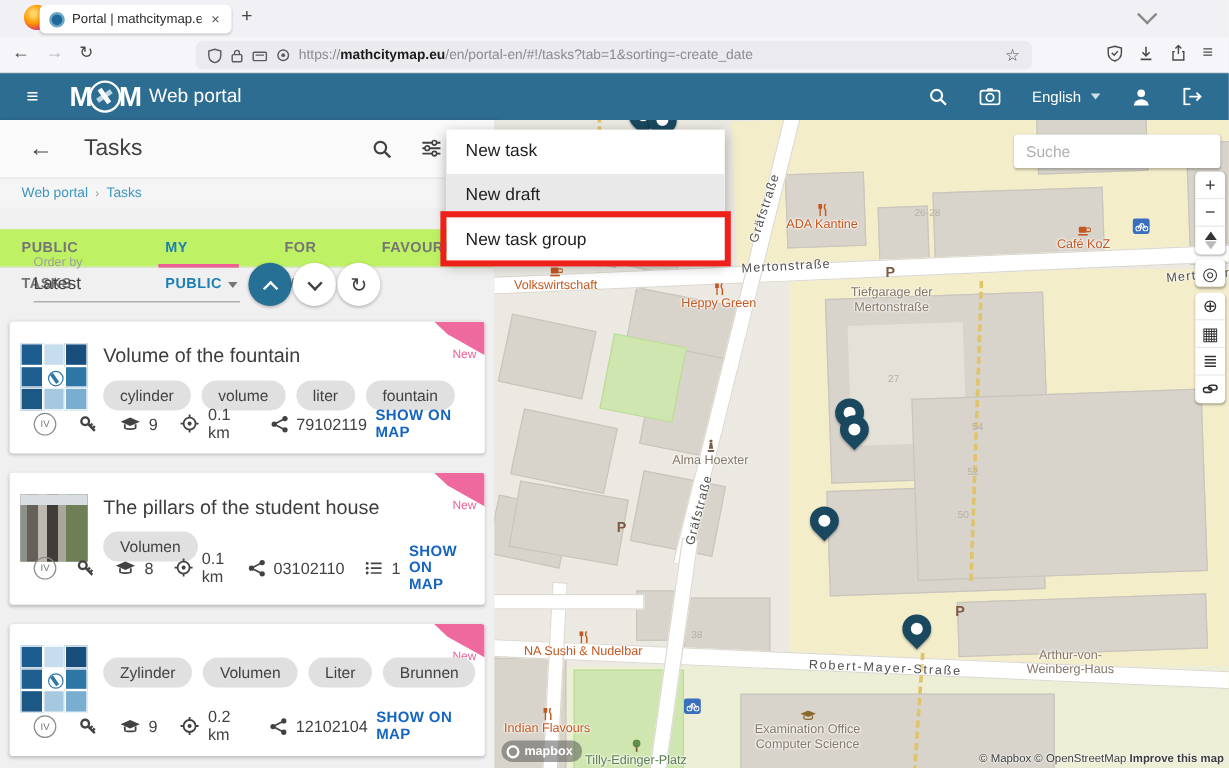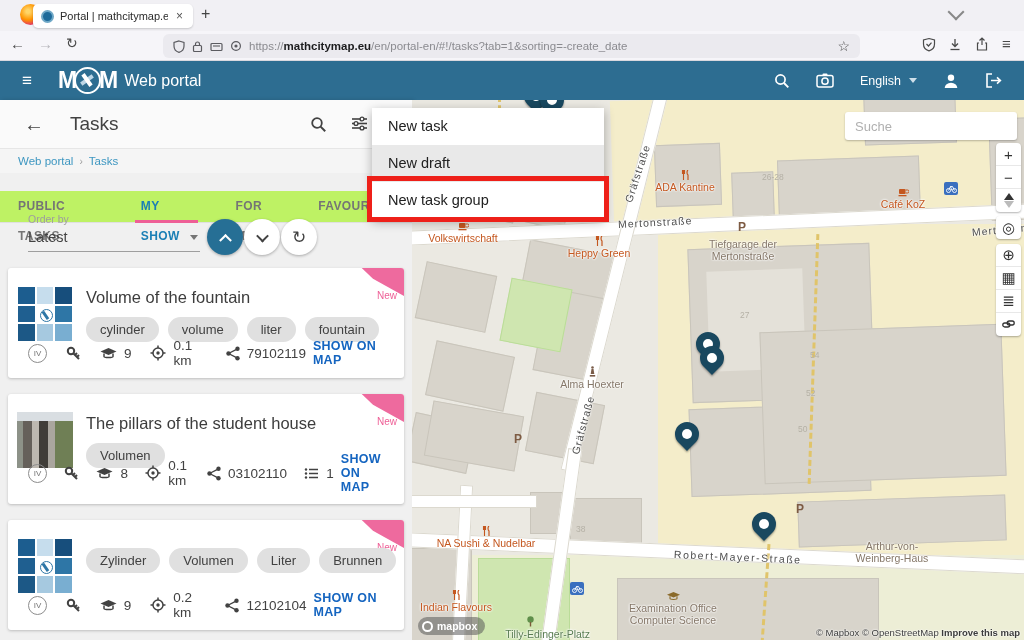--- a/index.html
+++ b/index.html
@@ -101,21 +101,21 @@
   .bldg { position:absolute; background:#d8d4cb; border:1px solid #c9c5bb; }
   .court { position:absolute; background:#e4e1d9; }
   .park { position:absolute; background:#cfe6b0; border:1px solid #badc98; }
   .road { position:absolute; background:#fff; border:1px solid #dcd9cf; z-index:2; }
   .dashpath { position:absolute; width:0; border-left:3px dashed #e0c46a; z-index:2; }
   .mlabel { position:absolute; z-index:3; white-space:nowrap; text-shadow:0 0 2px #fff,0 0 2px #fff,0 0 3px #fff; }
   .mstreet { font-size:10.5px; color:#4f4f4f; letter-spacing:1px; transform-origin:left center; }
   .poi { text-align:center; font-size:10.5px; line-height:12px; }
   .poi-food { color:#c4571f; }
   .poi-grey { color:#857768; }
-  .poi-green { color:#5a7d52;text-align:right; }
+  .poi-green { color:#5a7d52; }
   .poiicon { display:block; margin:0 auto 1px; }
   .hnum { position:absolute; font-size:8.5px; color:#b5b1a6; z-index:3; }
   .pmark { position:absolute; font-size:12px; font-weight:bold; color:#7d5b43; z-index:3; }
   .bike { position:absolute; width:14px; height:13px; background:#3a6fbf; border-radius:2px; z-index:3; display:flex; align-items:center; justify-content:center; }
   .pin { position:absolute; width:24px; height:24px; background:#19485f; border-radius:50% 50% 50% 0; transform:rotate(-45deg); z-index:5; box-shadow:-1px 1px 2px rgba(0,0,0,.35); }
   .pin:after { content:""; position:absolute; left:7px; top:7px; width:10px; height:10px; background:#fff; border-radius:50%; }
   .msearch { position:absolute; left:433px; top:12px; width:172px; height:28px; background:#fff; border:0; border-radius:3px; box-shadow:0 1px 2px rgba(0,0,0,.25); font-size:13px; padding:0 10px; z-index:6; color:#424242; font-family:"Liberation Sans",sans-serif; }
   .msearch::placeholder { color:#b0b0b0; }
   .mctrl { position:absolute; left:584px; width:25px; background:#fff; border-radius:4px; box-shadow:0 1px 2px rgba(0,0,0,.3); z-index:6; }
   .mbtn { height:23px; display:flex; align-items:center; justify-content:center; font-size:15px; color:#333; border-bottom:1px solid #e8e8e8; }
@@ -259,21 +259,21 @@
       </span>
     </div>
   </div>
   <div class="pbread">
     <a href="#">Web portal</a>
     <span class="sep">›</span>
     <a href="#">Tasks</a>
   </div>
   <div class="ptabs">
     <div class="ptab" style="padding-left:18px;">PUBLIC TASKS</div>
-    <div class="ptab active" style="margin-left:18px;">MY SHOW</div>
+    <div class="ptab active" style="margin-left:18px;">MY PUBLIC</div>
     <div class="ptab" style="margin-left:16px;">FOR ME</div>
     <div class="ptab" style="margin-left:14px;">FAVOURITES</div>
   </div>
   <div class="orderrow">
     <div class="orderlabel">Order by</div>
     <div class="orderval">
       <span>Latest</span>
       <span class="caret-dn"></span>
     </div>
   </div>

